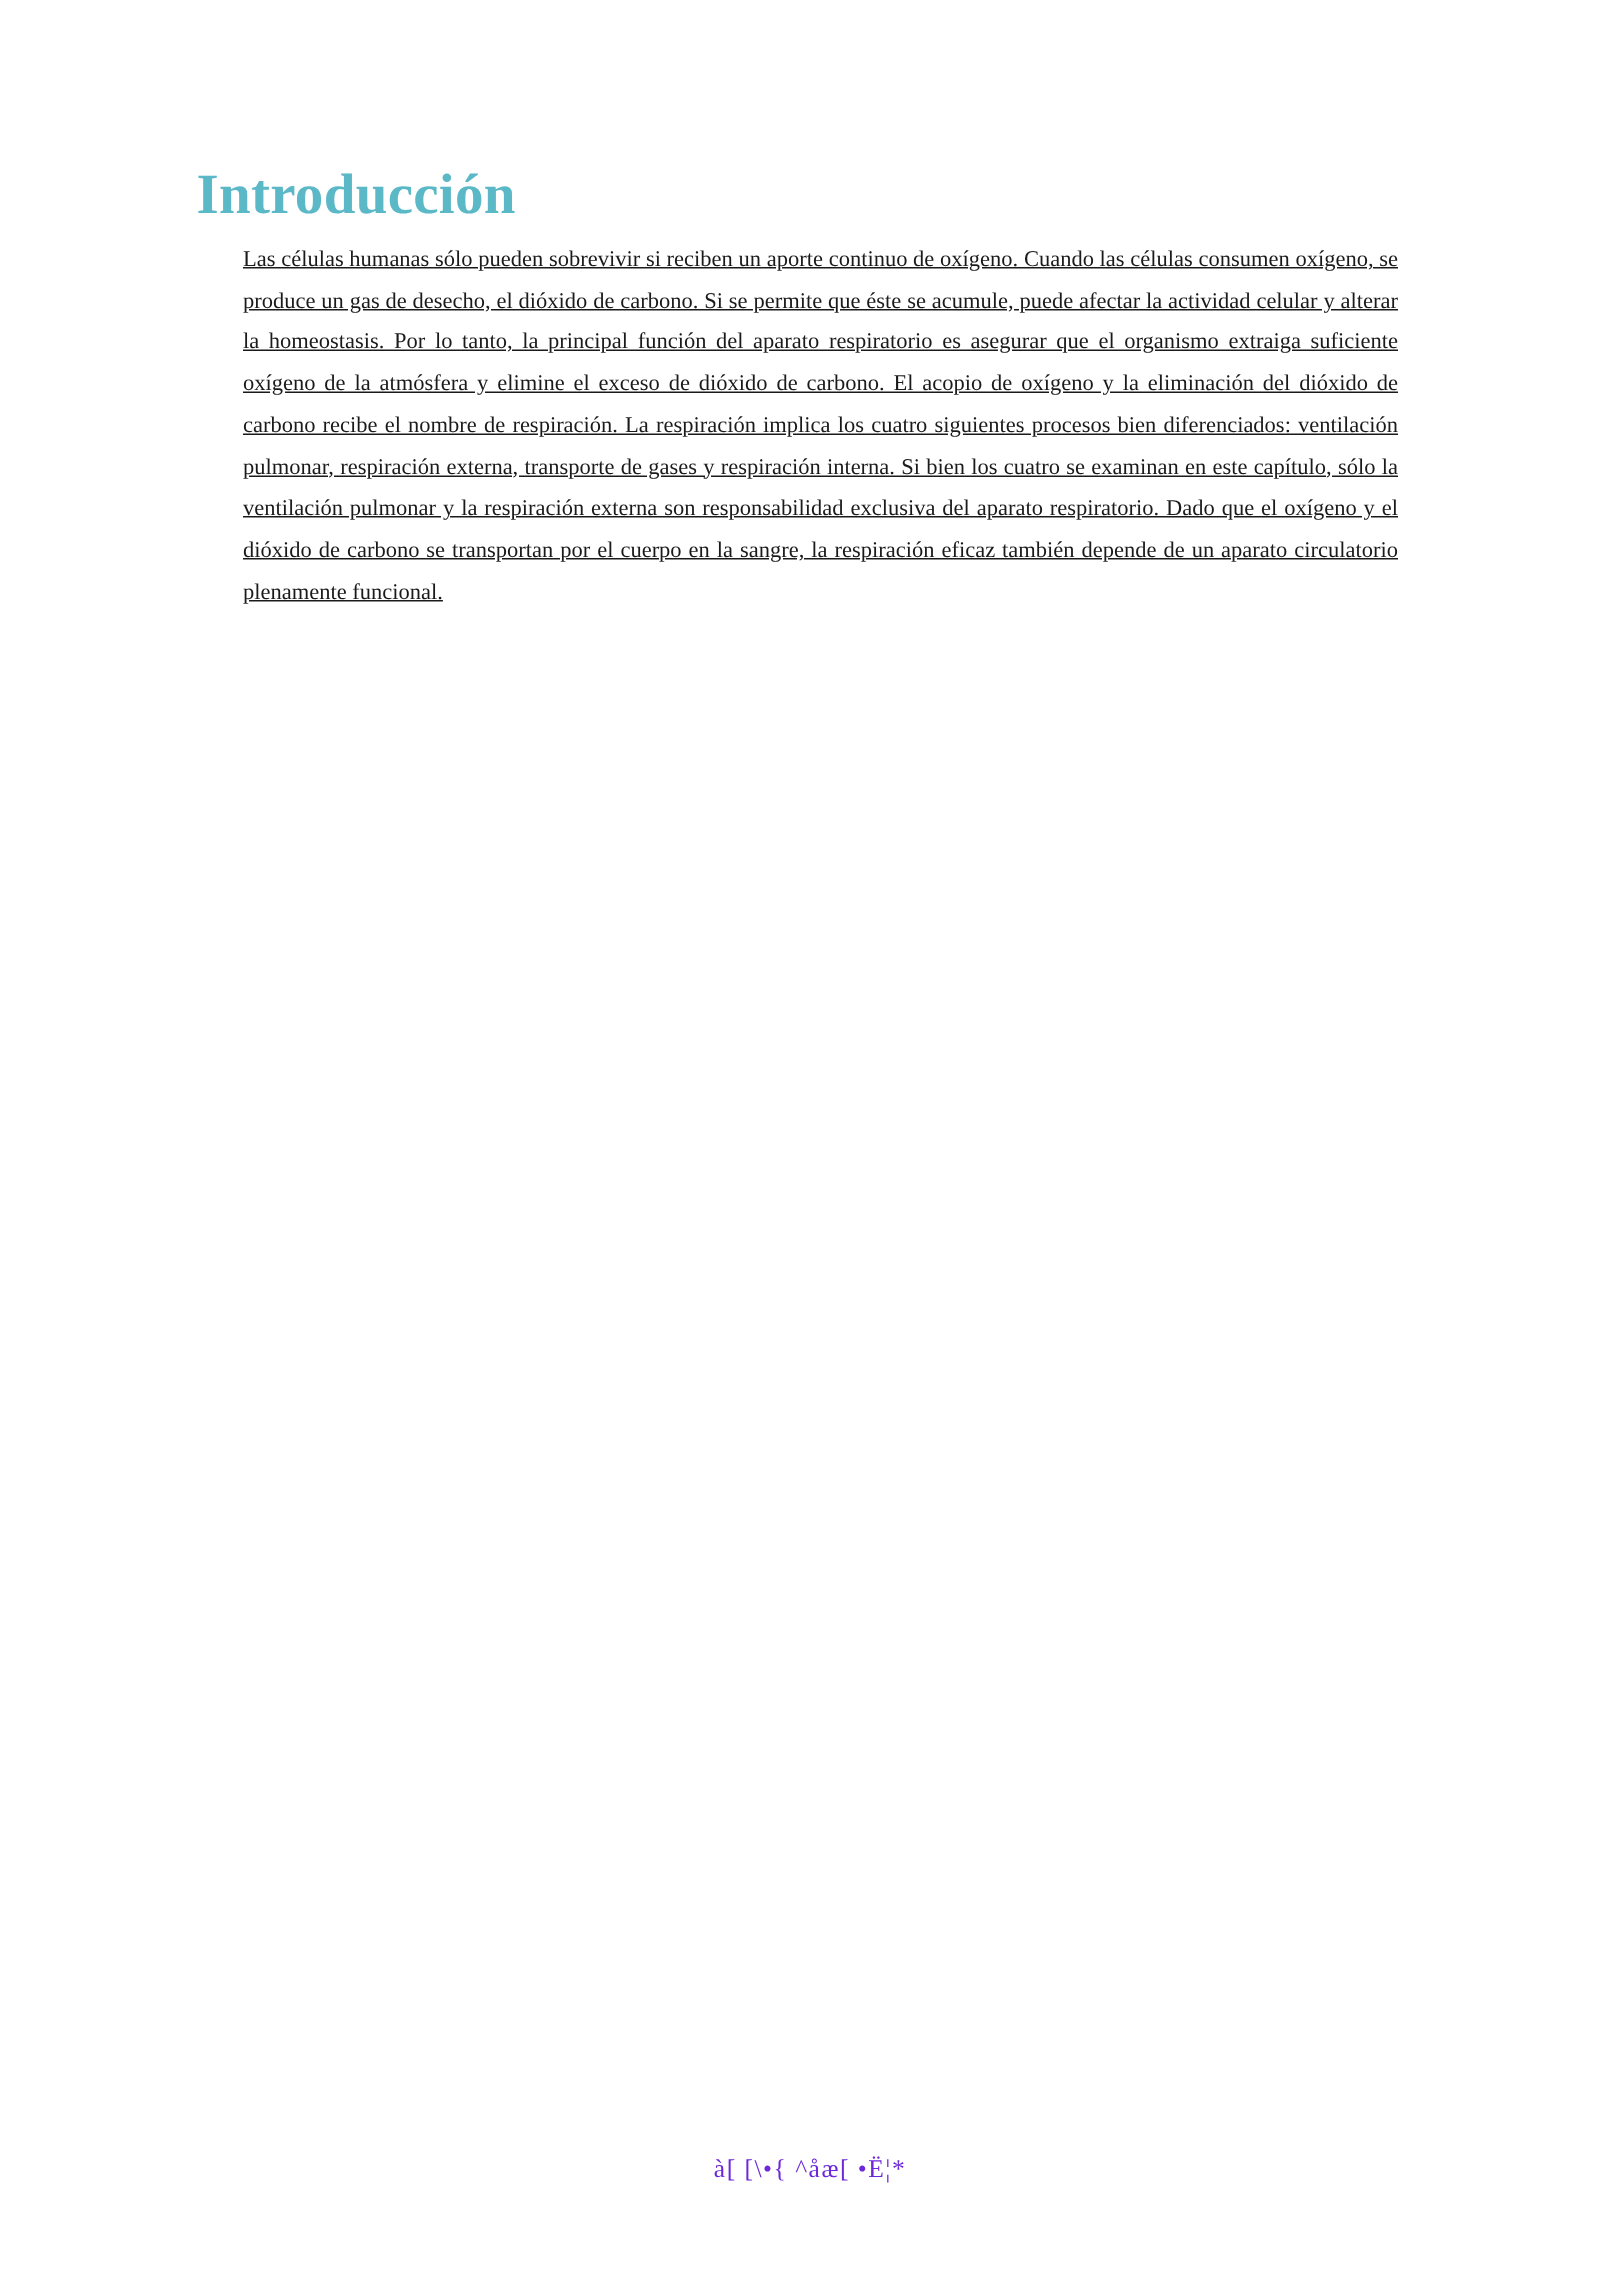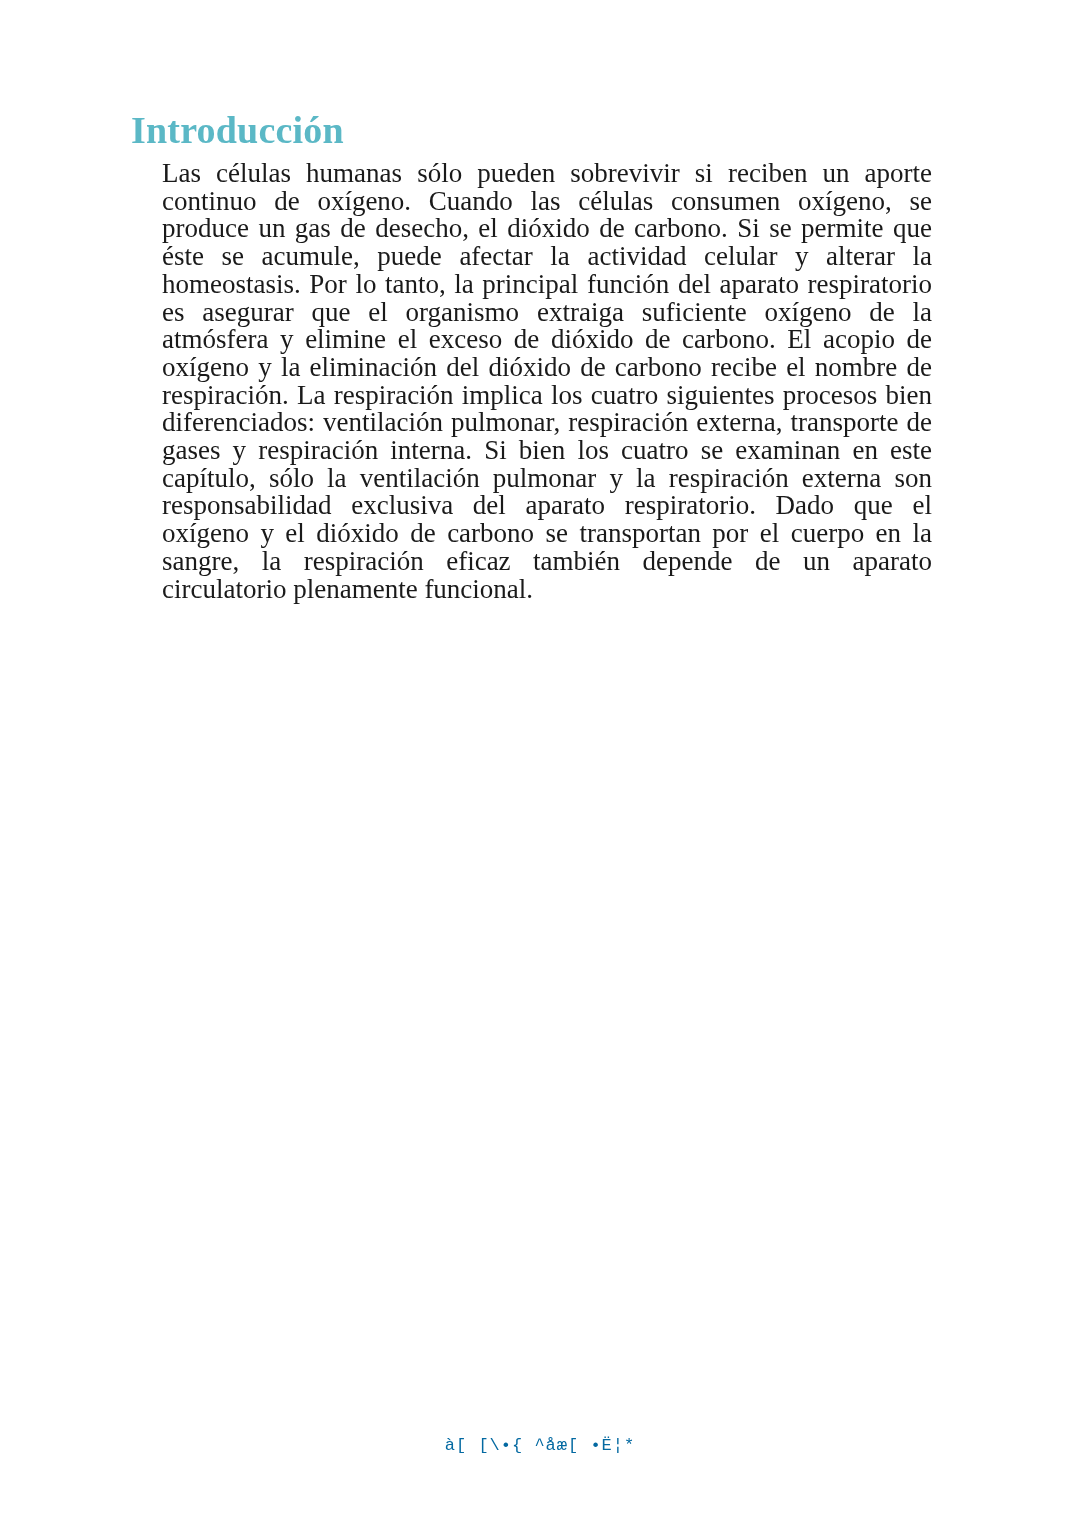--- a/index.html
+++ b/index.html
@@ -33,47 +33,48 @@
       color: #5bb8c6;
       letter-spacing: 0.2px;
     }
     .body-text {
       position: absolute;
       left: 162px;
       top: 160px;
       width: 770px;
       margin: 0;
       font-family: "Liberation Serif", "DejaVu Serif", serif;
-      font-size: 27px;
+      font-size: 15px;
       line-height: 27.7px;
       color: #1a1a1a;
       text-align: justify;
       text-align-last: left;
+      text-decoration: underline;
     }
     .page-number {
       position: absolute;
       left: 0;
       width: 1080px;
       top: 1404px;
       text-align: center;
       font-family: "Liberation Serif", "DejaVu Serif", serif;
       font-size: 25px;
       line-height: 30px;
       color: #111111;
     }
     .garbled-footer {
       position: absolute;
       left: 0;
       width: 1080px;
       top: 1435px;
       text-align: center;
-      font-family: Liberation Mono, monospace;
+      font-family: Liberation Serif, serif;
       font-size: 17px;
       line-height: 22px;
-      color: #0369a1;
+      color: #6d28d9;
       letter-spacing: 1px;
     }
     .watermark {
       position: absolute;
       right: 29px;
       top: 1485px;
       font-family: "Liberation Sans", "DejaVu Sans", sans-serif;
       font-size: 21px;
       line-height: 26px;
       color: #1a1a1a;

